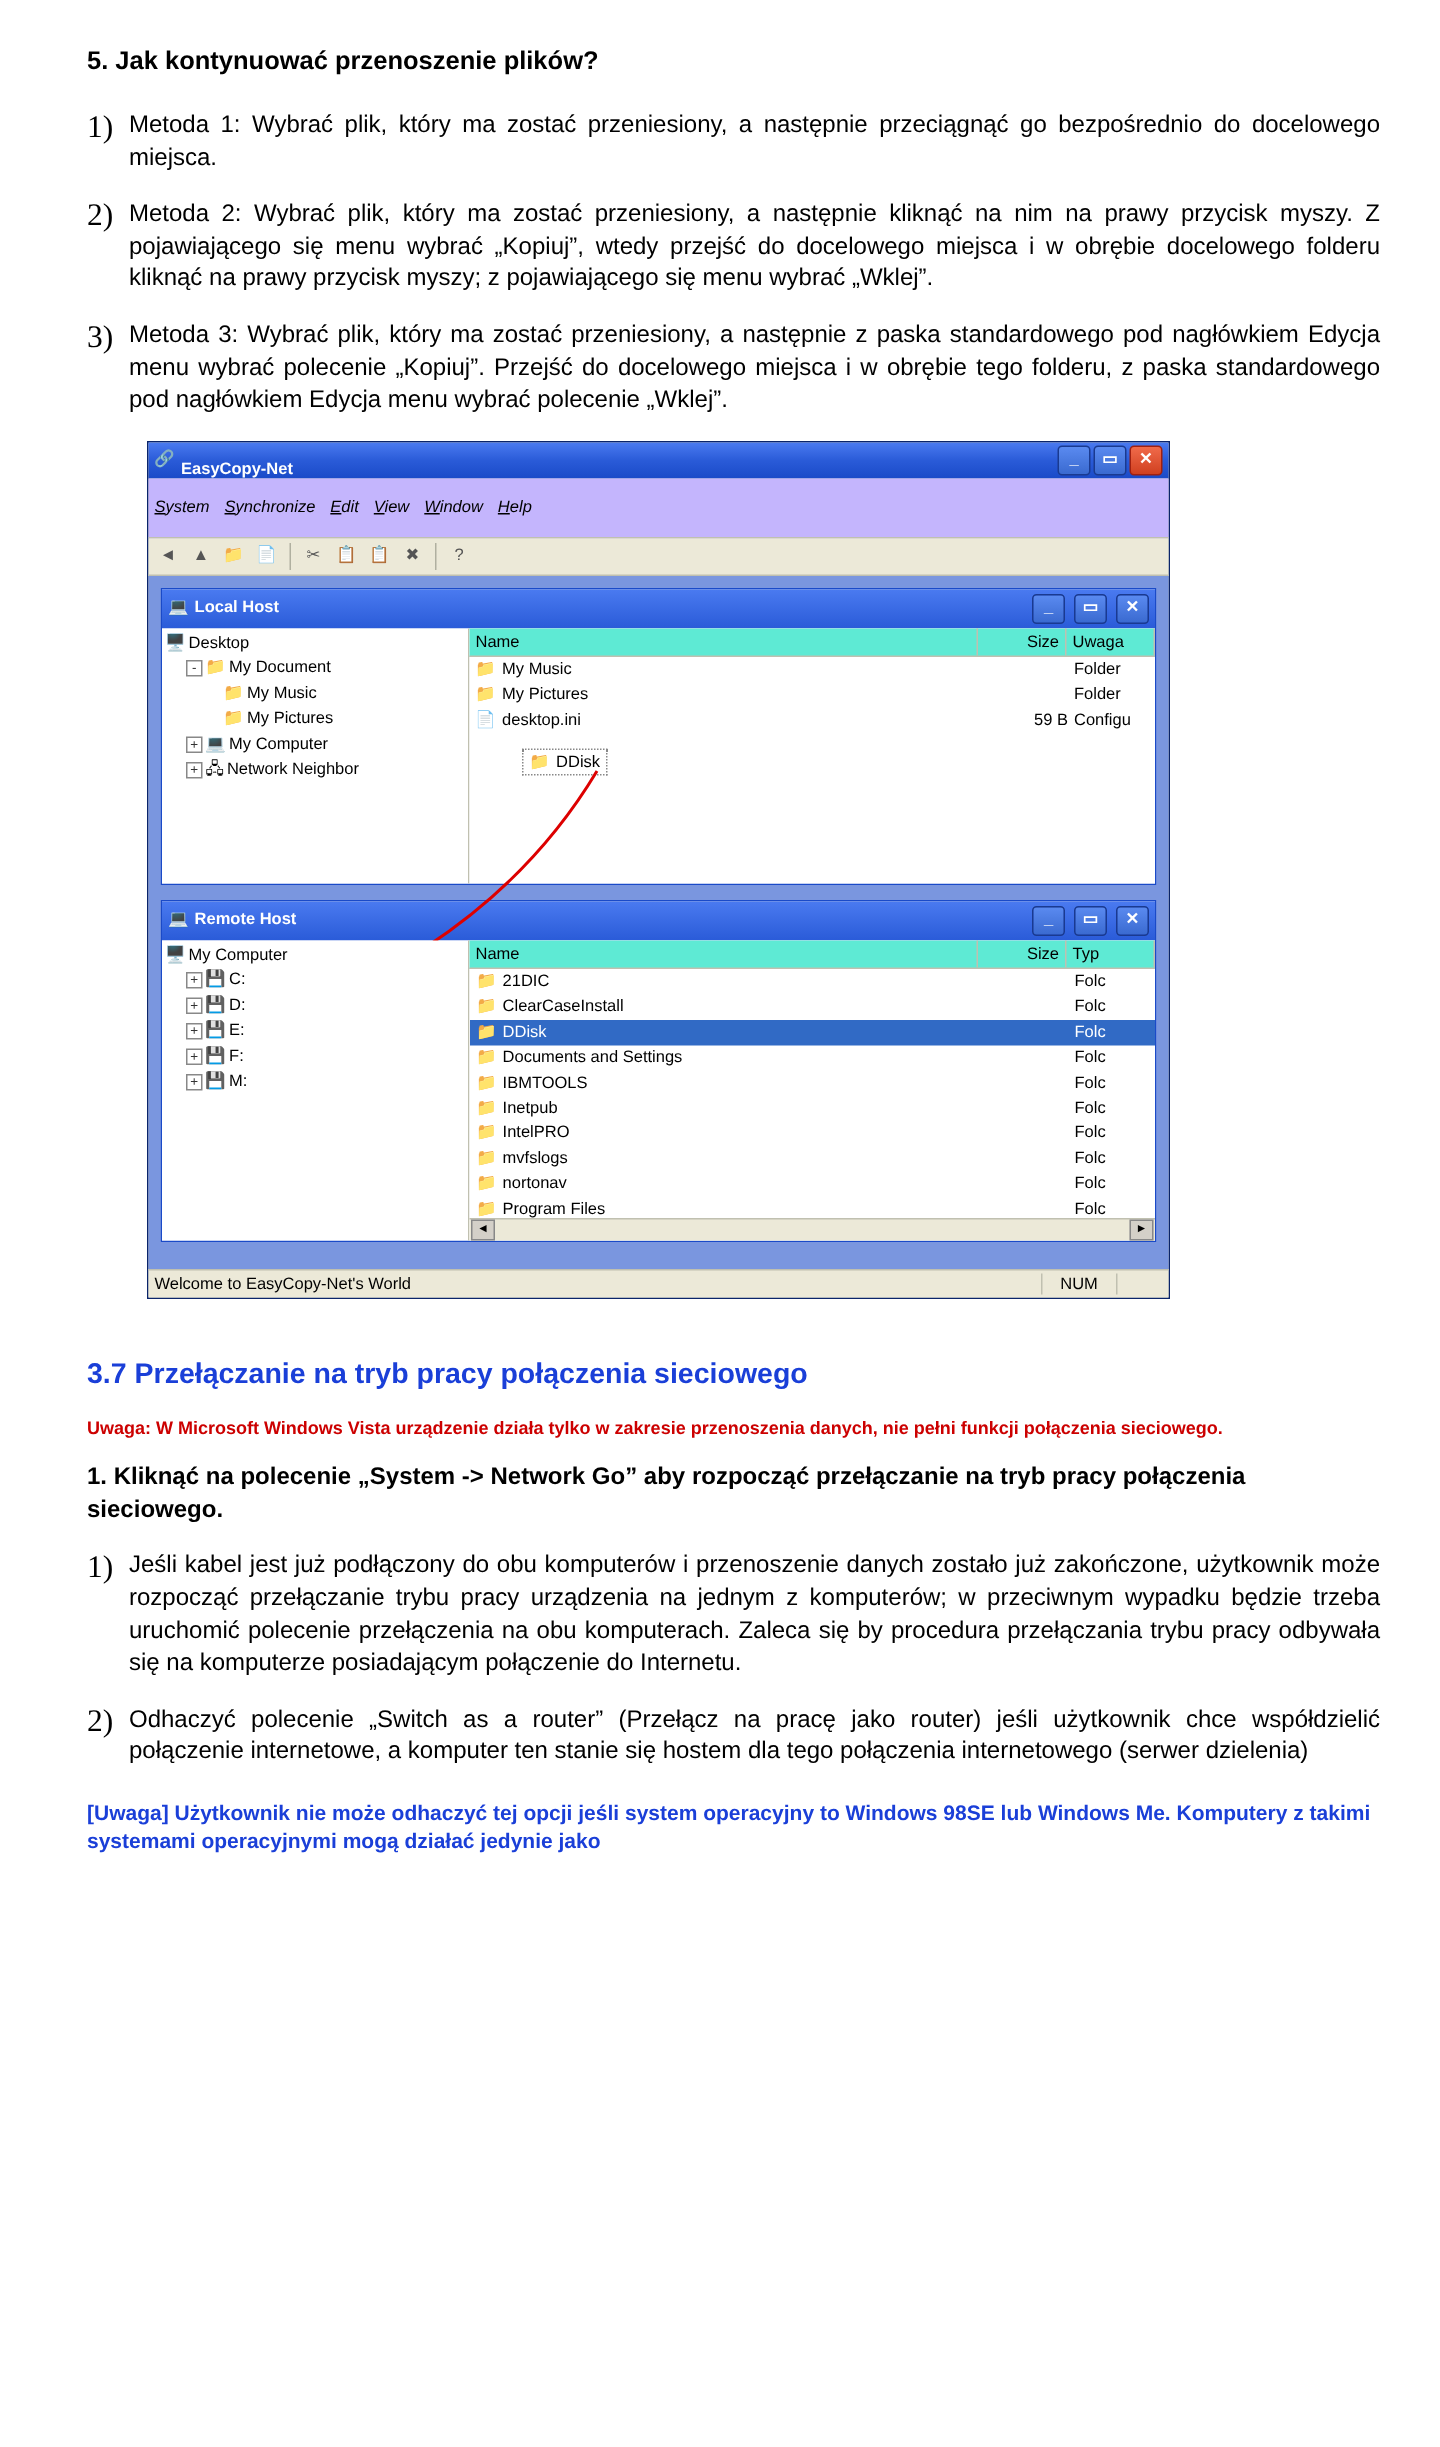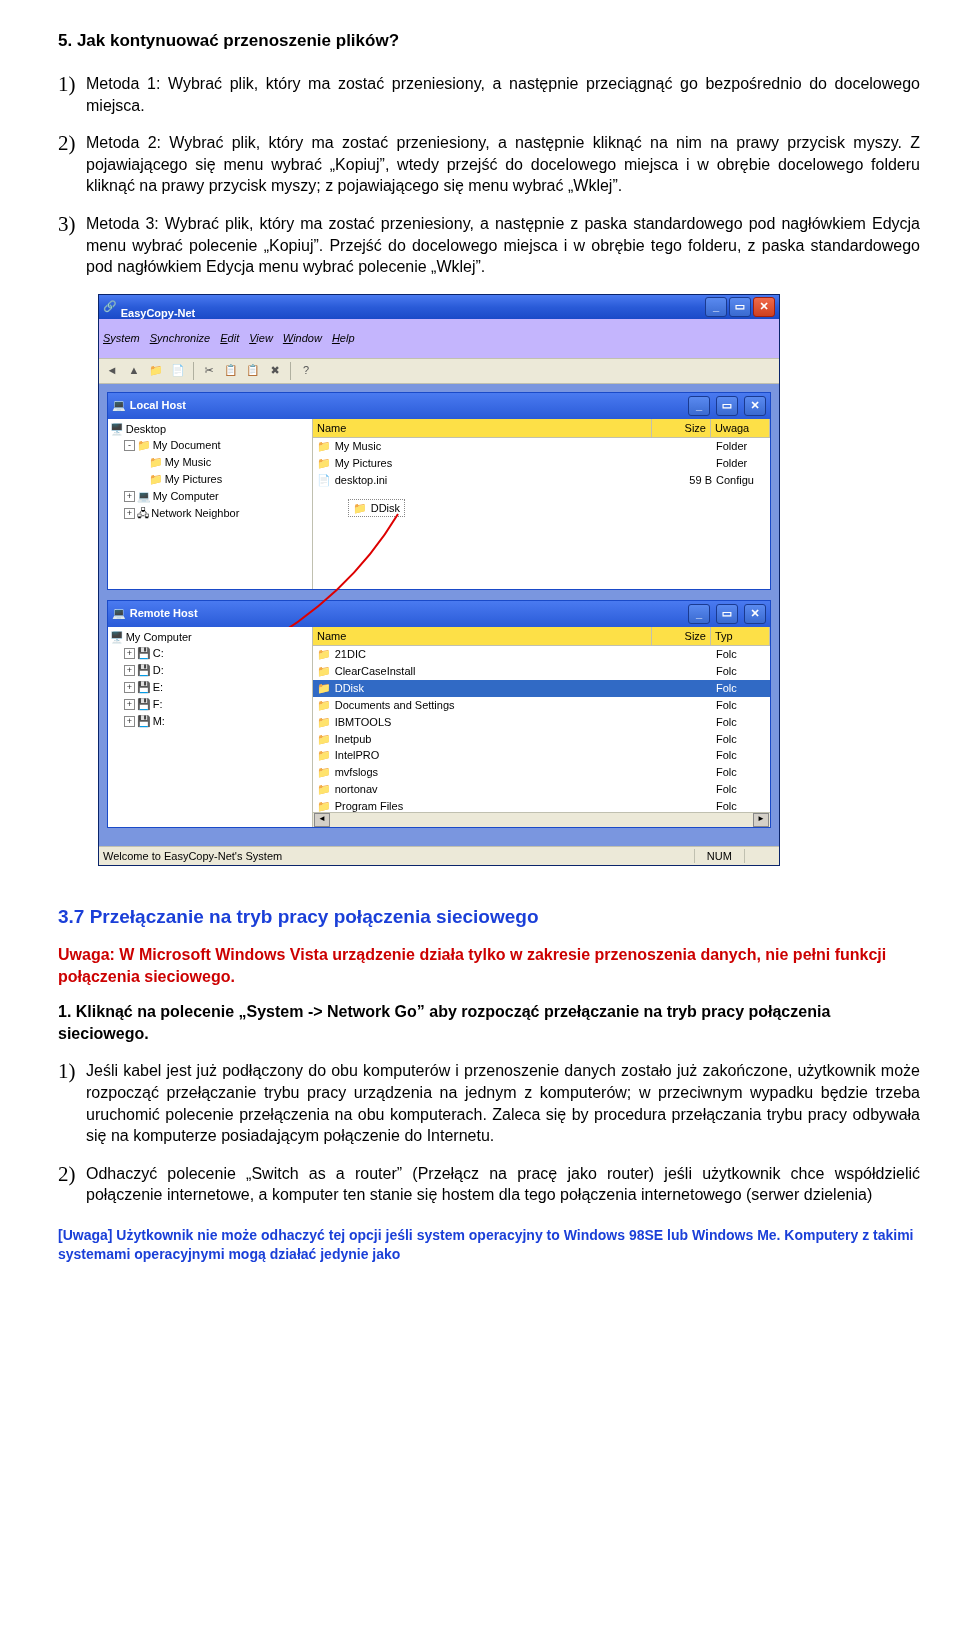--- a/index.html
+++ b/index.html
@@ -130,21 +130,21 @@
   }
   .exp.none { border: none; width:9px; }
   .ticon { font-size: 11px; }
   .listview {
     flex: 1;
     display: flex; flex-direction: column;
     background: #fff;
   }
   .list-header {
     display: flex;
-    background: #fde047;
+    background: #5eead4;
     border-bottom: 1px solid #c0c0b0;
   }
   .list-header .col {
     border-right: 1px solid #c0c0b0;
     padding: 2px 4px;
   }
   .col.name { flex: 1; }
   .col.size { width: 50px; text-align: right; }
   .col.type { width: 50px; }
   .list-body {
@@ -191,21 +191,21 @@
   h3.section {
     color: #1a3fd8;
     font-size: 19px;
     font-weight: bold;
     margin: 38px 0 14px 0;
   }
   .warn {
     color: #cc0000;
     font-weight: bold;
     margin-bottom: 14px;
-    font-size: 16px;
+    font-size: 12px;
   }
   .bold { font-weight: bold; }
   .note-blue {
     color: #1a3fd8;
     font-weight: bold;
     margin-top: 20px;
     font-size: 14px;
   }
 </style>
 </head>
@@ -381,21 +381,21 @@
             <div class="scroll-btn">◄</div>
             <div class="scroll-btn">►</div>
           </div>
         </div>
       </div>
     </div>
 
   </div>
 
   <div class="statusbar">
-    <span class="fill">Welcome to EasyCopy-Net's System</span>
+    <span class="fill">Welcome to EasyCopy-Net's World</span>
     <span class="cell">NUM</span>
     <span class="cell">&nbsp;&nbsp;</span>
   </div>
 </div>
 
 <h3 class="section">3.7 Przełączanie na tryb pracy połączenia sieciowego</h3>
 
 <div class="warn">Uwaga: W Microsoft Windows Vista urządzenie działa tylko w zakresie przenoszenia danych, nie pełni funkcji połączenia sieciowego.</div>
 
 <div class="bold" style="margin-bottom:16px;">1. Kliknąć na polecenie „System -&gt; Network Go” aby rozpocząć przełączanie na tryb pracy połączenia sieciowego.</div>

